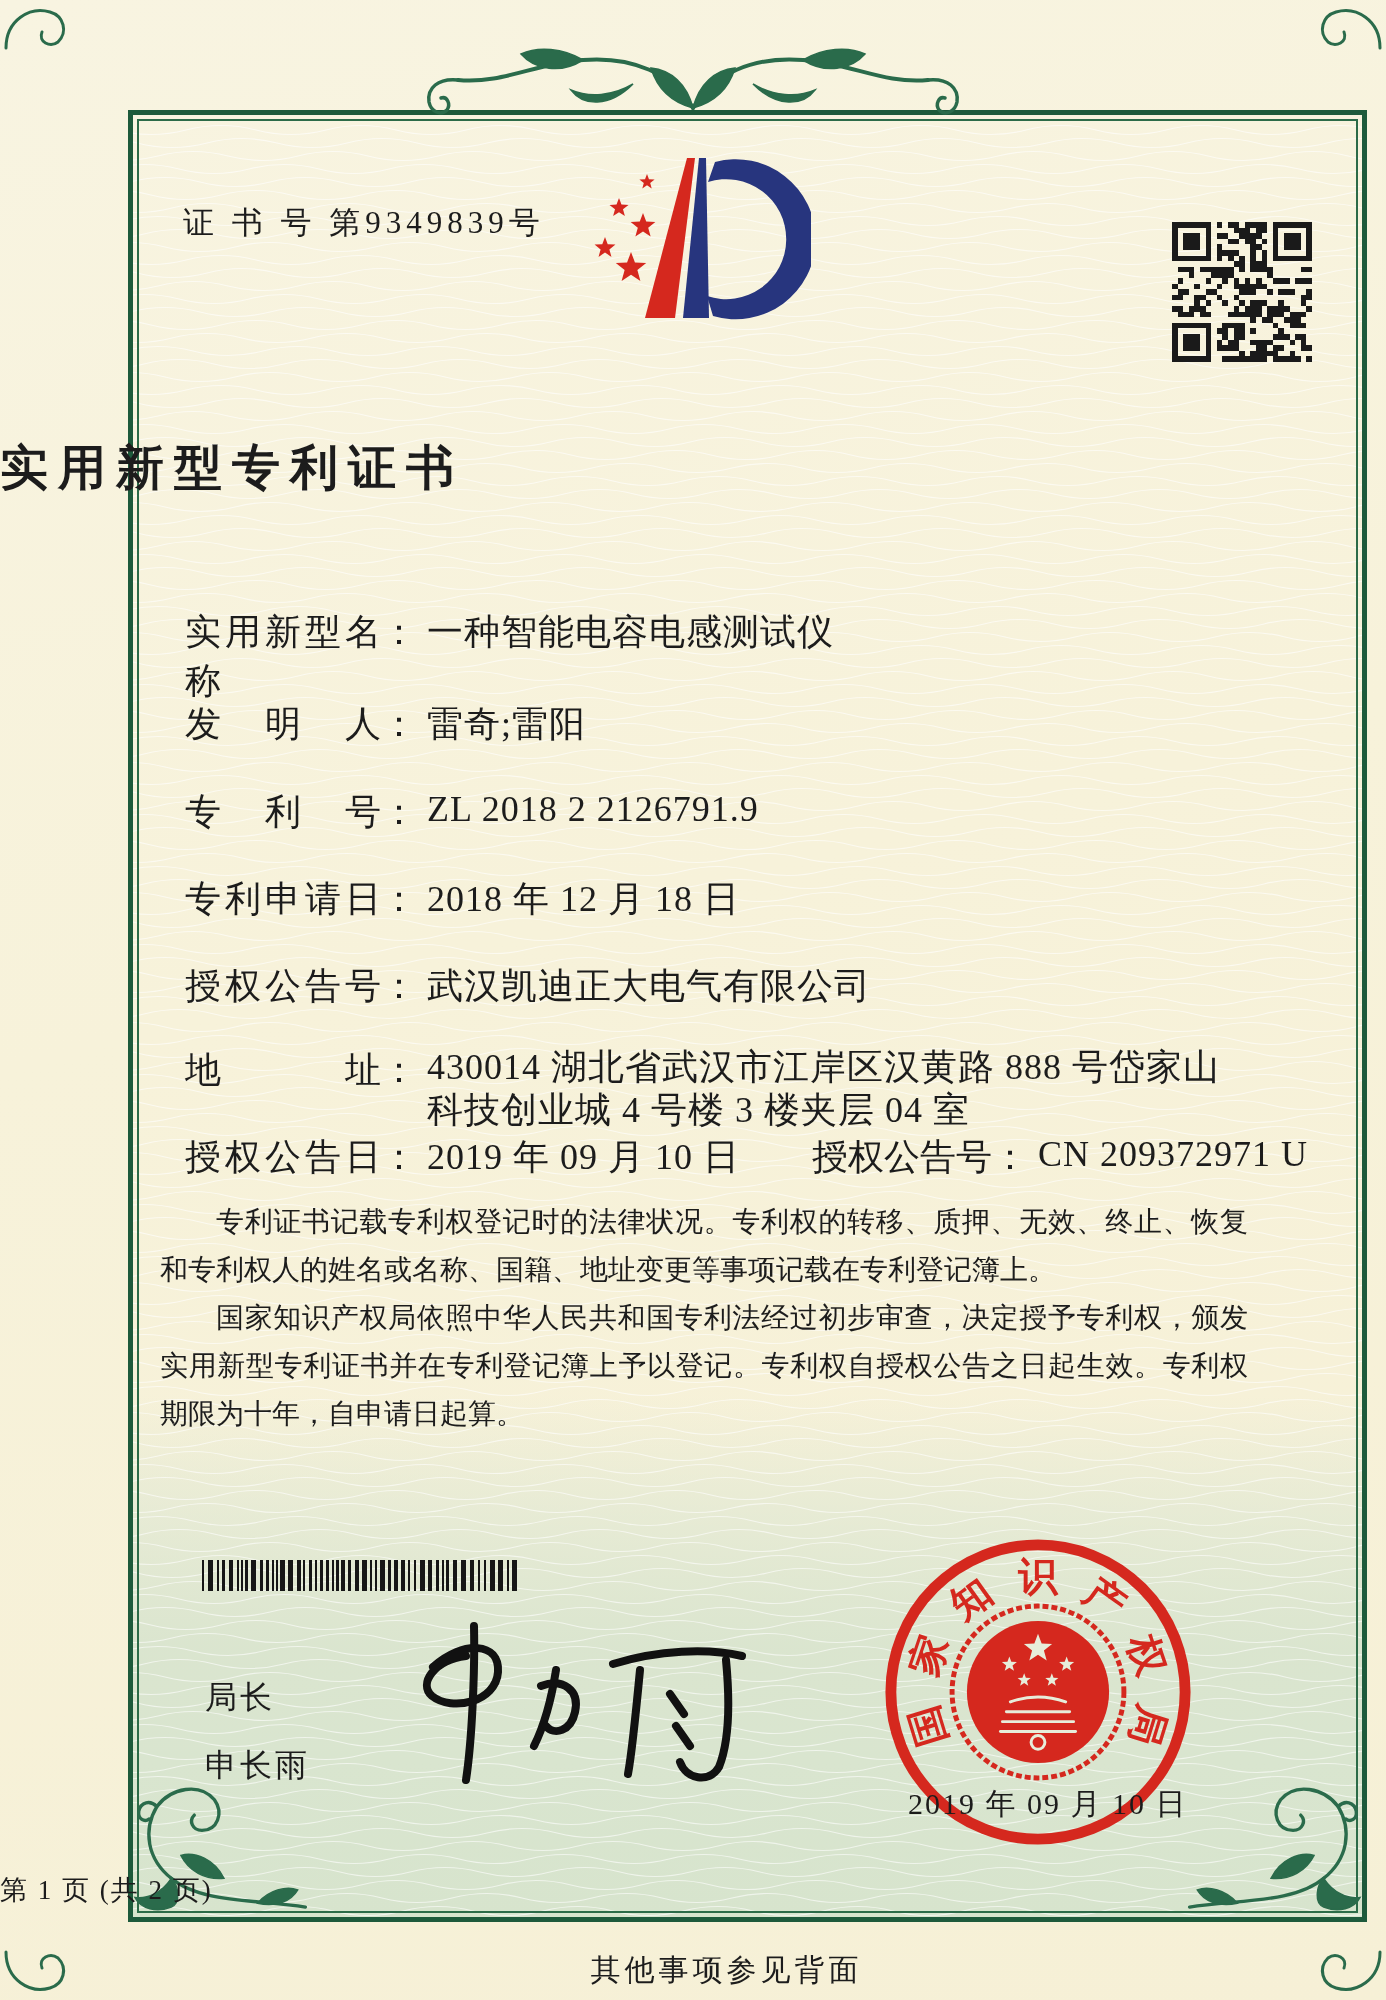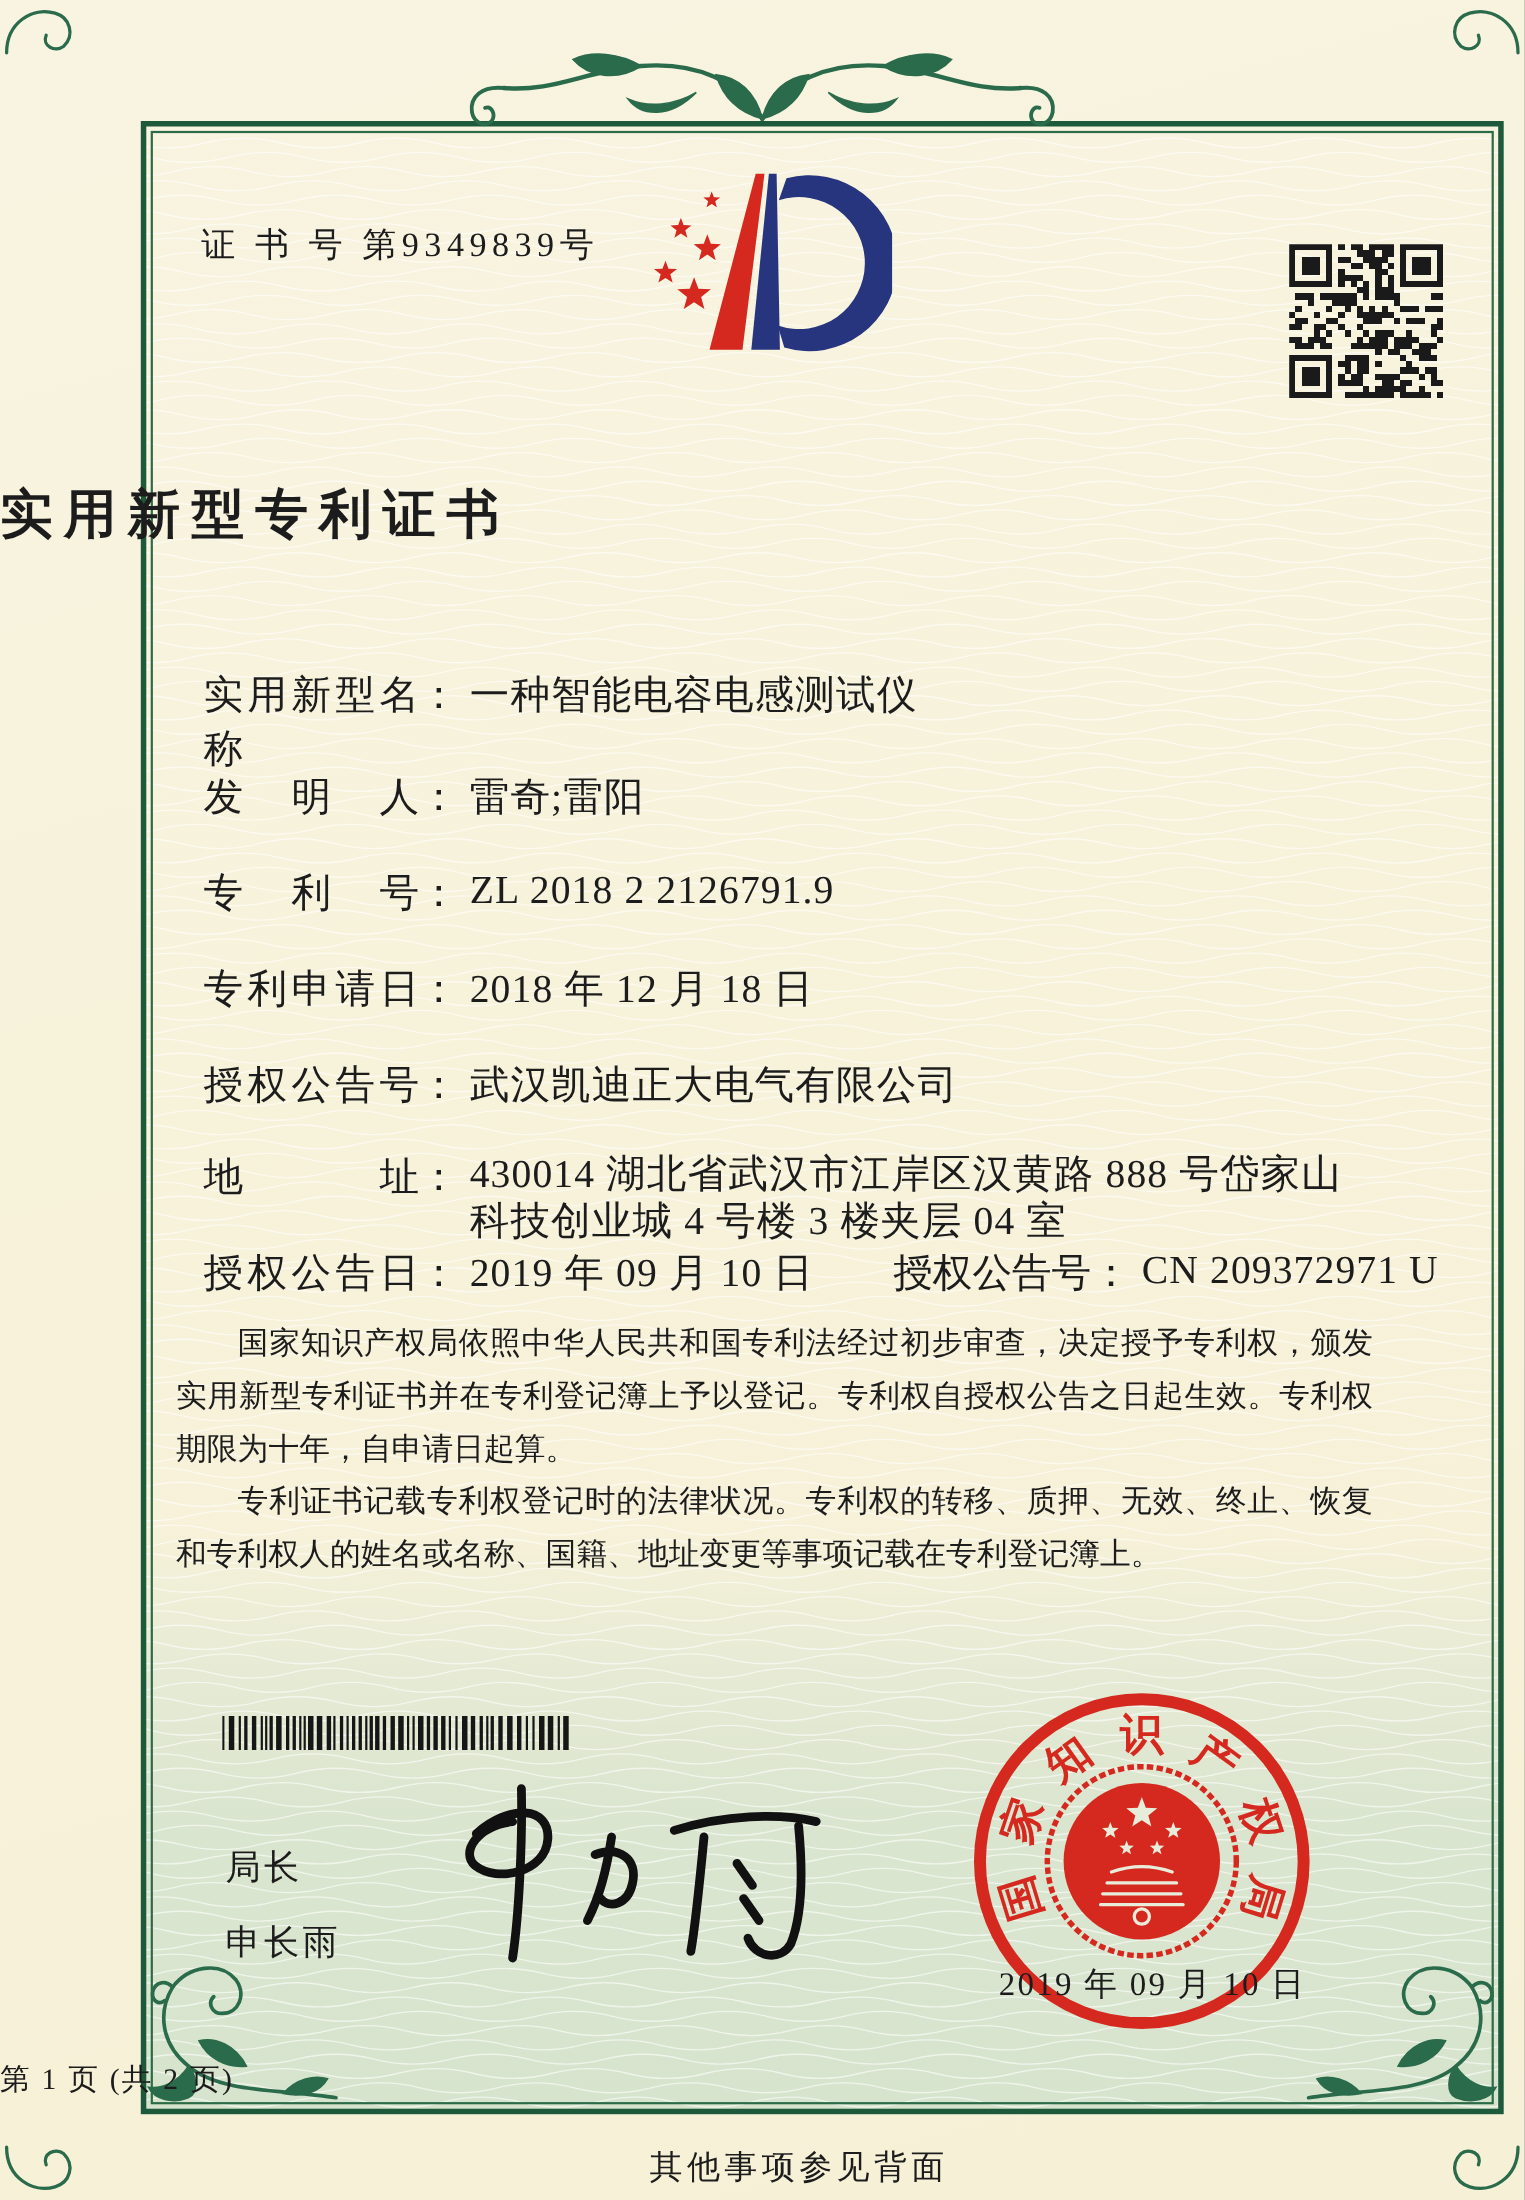--- a/index.html
+++ b/index.html
@@ -600,22 +600,22 @@
       <span class="colon">：</span>
     <span class="val">2019 年 09 月 10 日</span>
     <span class="pair2">
       <span>授权公告号</span>
         <span class="colon">：</span>
       <span class="val">CN 209372971 U</span>
     </span>
   </div>
 
   <div class="abs paras">
+    <p>专利证书记载专利权登记时的法律状况。专利权的转移、质押、无效、终止、恢复和专利权人的姓名或名称、国籍、地址变更等事项记载在专利登记簿上。</p>
     <p>国家知识产权局依照中华人民共和国专利法经过初步审查，决定授予专利权，颁发实用新型专利证书并在专利登记簿上予以登记。专利权自授权公告之日起生效。专利权期限为十年，自申请日起算。</p>
-    <p>专利证书记载专利权登记时的法律状况。专利权的转移、质押、无效、终止、恢复和专利权人的姓名或名称、国籍、地址变更等事项记载在专利登记簿上。</p>
   </div>
 
   <svg class="abs barcode" id="barcode" width="318" height="31">
       <rect x="0" y="0" width="2" height="31" fill="#161616"></rect>
       <rect x="6" y="0" width="5" height="31" fill="#161616"></rect>
       <rect x="15" y="0" width="2" height="31" fill="#161616"></rect>
       <rect x="20" y="0" width="3" height="31" fill="#161616"></rect>
       <rect x="27" y="0" width="4" height="31" fill="#161616"></rect>
       <rect x="35" y="0" width="2" height="31" fill="#161616"></rect>
       <rect x="39" y="0" width="2" height="31" fill="#161616"></rect>

